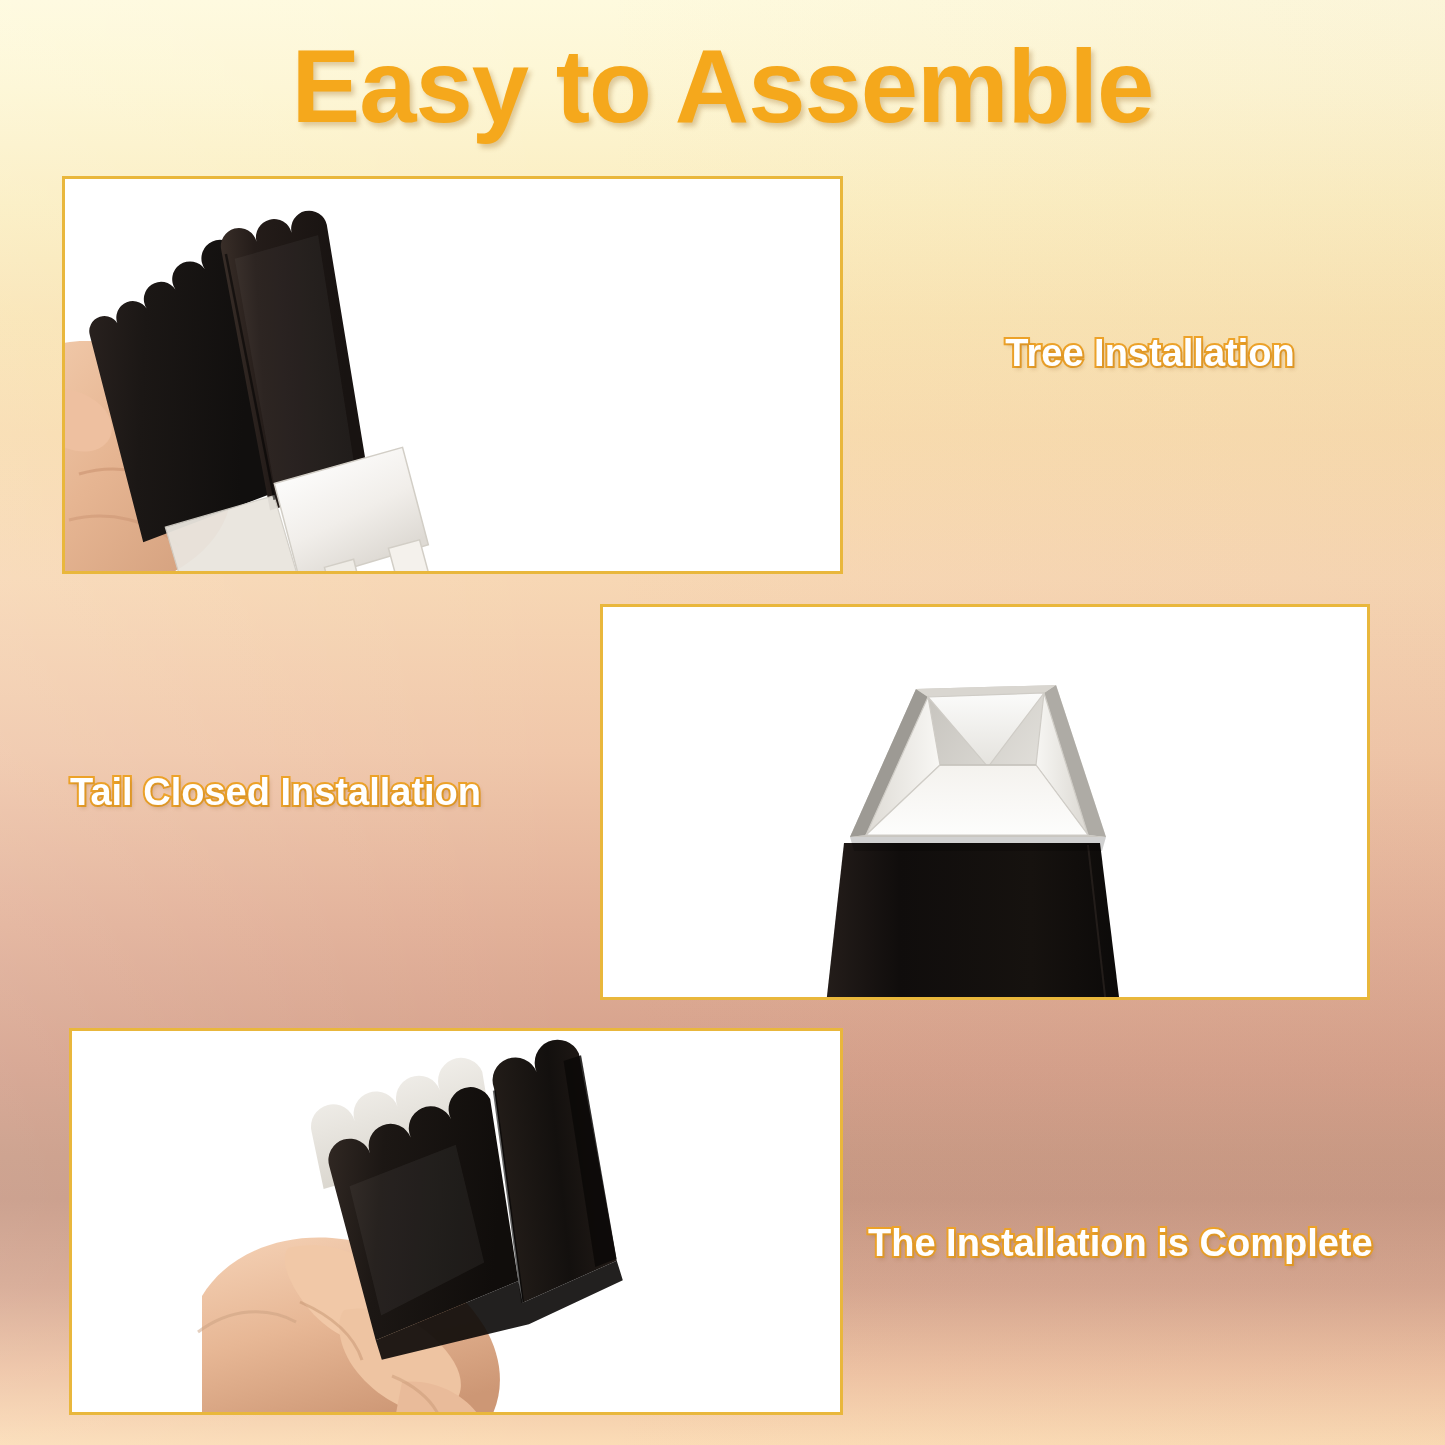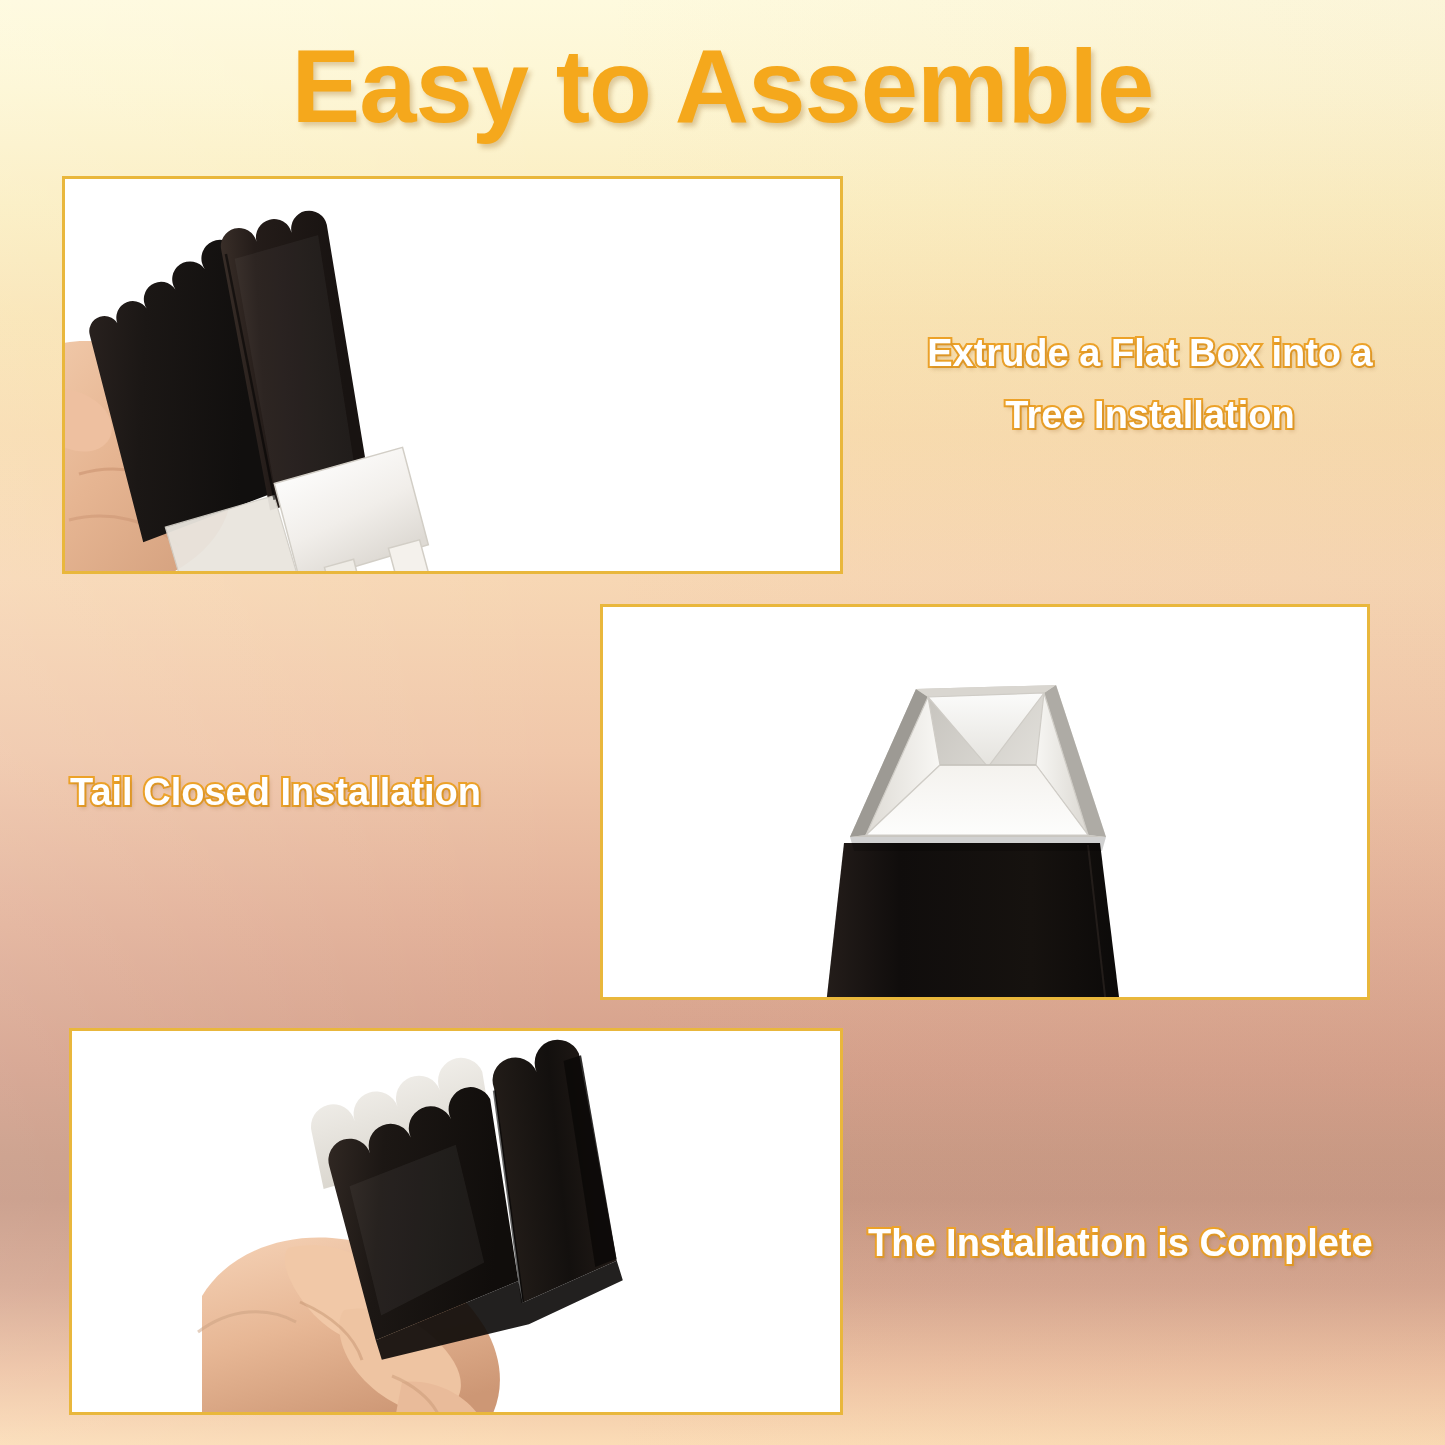--- a/index.html
+++ b/index.html
@@ -427,21 +427,20 @@
           <path d="M 240 70 L 246 284" stroke="#000000" stroke-width="3" opacity="0.6"></path>
 
           <path d="M 96 306 L 244 262 L 246 284 L 344 252 L 348 272 L 250 306 L 100 326 Z" fill="#0a0807" opacity="0.9"></path>
         </g>
       </svg>
 
     </div>
   </div>
 
   <div class="caption" id="caption-extrude">
-    <div>Extrude a Flat Box into a</div>
     <div>Tree Installation</div>
   </div>
 
   <div class="caption" id="caption-complete">The Installation is Complete</div>
 
   <div class="caption" id="caption-tail">Tail Closed Installation</div>
 
 </div>
 
 </body></html>

